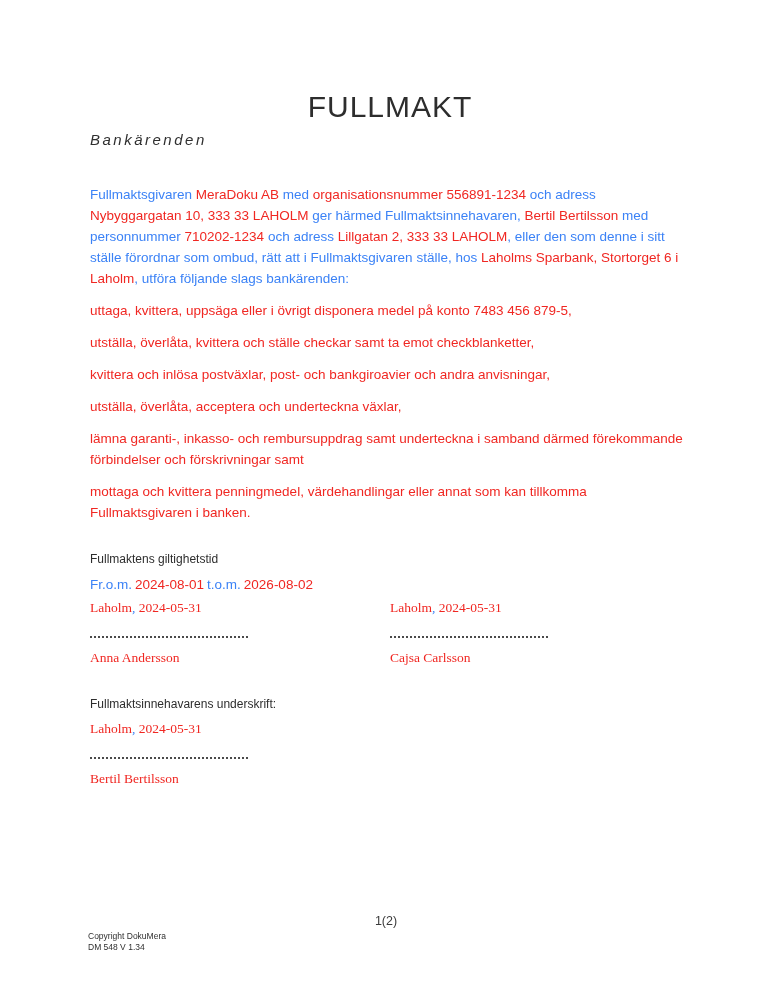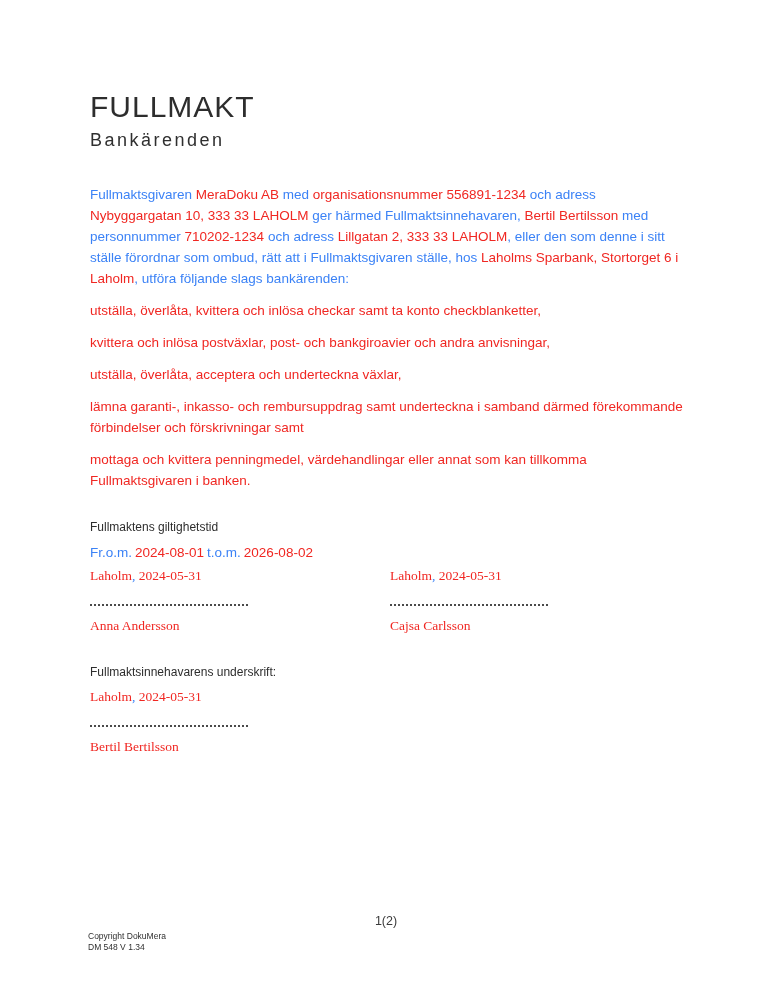--- a/index.html
+++ b/index.html
@@ -22,27 +22,29 @@
     top: 0;
     width: 600px;
   }
   .doc-title {
     margin: 90px 0 0 0;
     font-size: 30px;
     line-height: 34px;
     font-weight: 400;
     letter-spacing: 1px;
     color: #2d2d2d;
+    text-align: center;
   }
   .doc-subtitle {
     margin: 8px 0 0 0;
-    font-size: 18px;
+    font-size: 15px;
     line-height: 16px;
     letter-spacing: 2.5px;
     color: #2f2f2f;
+    font-style: italic;
   }
   .body-text {
     font-size: 13.5px;
     line-height: 21px;
   }
   .intro {
     margin: 36px 0 0 0;
   }
   .red { color: #f02722; }
   .blk { color: #3b82f6; }
@@ -98,21 +100,22 @@
 <body>
 
 <div class="page">
   <div class="content">
 
     <h1 class="doc-title">FULLMAKT</h1>
     <div class="doc-subtitle">Bankärenden</div>
 
     <p class="body-text intro"><span class="blk">Fullmaktsgivaren </span><span class="red">MeraDoku AB</span><span class="blk"> med </span><span class="red">organisationsnummer 556891-1234</span><span class="blk"> och adress </span><span class="red">Nybyggargatan 10, 333 33 LAHOLM</span><span class="blk"> ger härmed Fullmaktsinnehavaren, </span><span class="red">Bertil Bertilsson</span><span class="blk"> med personnummer </span><span class="red">710202-1234</span><span class="blk"> och adress </span><span class="red">Lillgatan 2, 333 33 LAHOLM</span><span class="blk">, eller den som denne i sitt ställe förordnar som ombud, rätt att i Fullmaktsgivaren ställe, hos </span><span class="red">Laholms Sparbank, Stortorget 6 i Laholm</span><span class="blk">, utföra följande slags bankärenden:</span></p>
 
-    <p class="body-text clause">utställa, överlåta, kvittera och inlösa checkar samt ta konto checkblanketter,</p>
+    <p class="body-text clause">uttaga, kvittera, uppsäga eller i övrigt disponera medel på konto 7483 456 879-5,</p>
+    <p class="body-text clause">utställa, överlåta, kvittera och ställe checkar samt ta emot checkblanketter,</p>
     <p class="body-text clause">kvittera och inlösa postväxlar, post- och bankgiroavier och andra anvisningar,</p>
     <p class="body-text clause">utställa, överlåta, acceptera och underteckna växlar,</p>
     <p class="body-text clause">lämna garanti-, inkasso- och rembursuppdrag samt underteckna i samband därmed förekommande förbindelser och förskrivningar samt</p>
     <p class="body-text clause">mottaga och kvittera penningmedel, värdehandlingar eller annat som kan tillkomma Fullmaktsgivaren i banken.</p>
 
     <h2 class="section-heading">Fullmaktens giltighetstid</h2>
     <p class="body-text validity-line"><span class="blk">Fr.o.m.</span><span class="sep"></span><span class="red">2024-08-01</span><span class="sep"></span><span class="blk">t.o.m.</span><span class="sep"></span><span class="red">2026-08-02</span></p>
 
     <div class="sig-row">
       <div class="sig-col">

